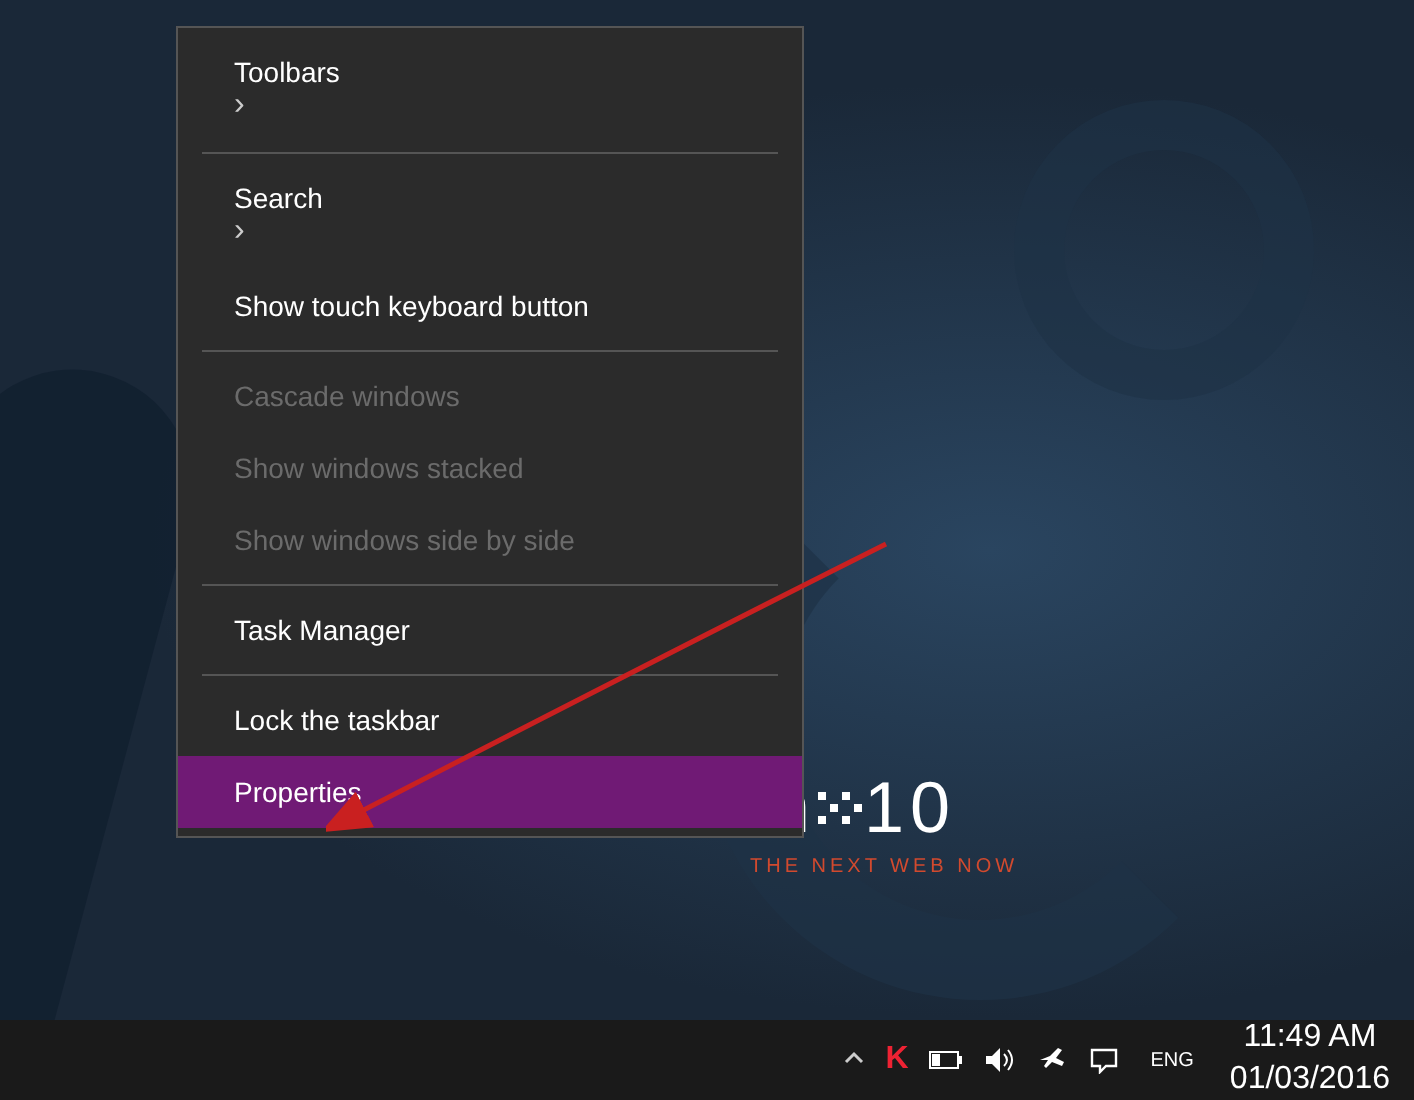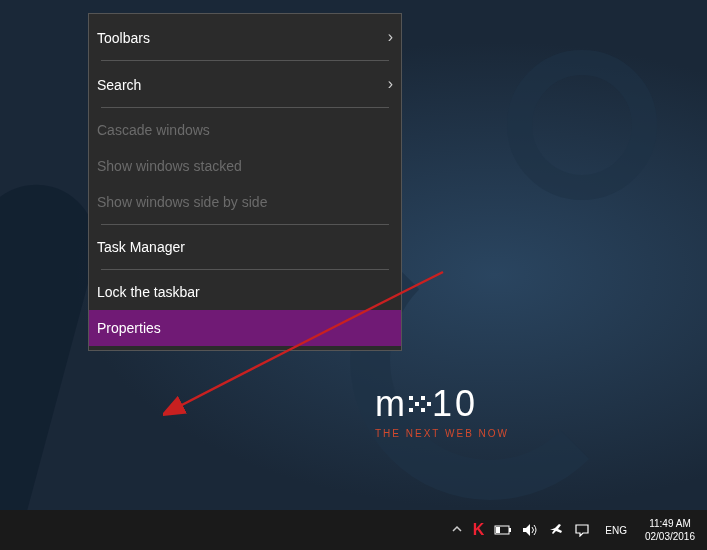--- a/index.html
+++ b/index.html
@@ -93,25 +93,26 @@
       left: 88px;
       width: 314px;
       background: #2b2b2b;
       border: 1px solid #555;
       z-index: 10;
       font-size: 14px;
       color: #fff;
       padding: 4px 0;
     }
     .menu-item {
-      padding: 10px 8px;
+      padding: 10px 28px;
       display: flex;
       justify-content: space-between;
-      align-items: flex-end;
+      align-items: flex-start;
       cursor: default;
+      flex-direction: column;
     }
     .menu-item.highlighted {
       background: #701a75;
     }
     .menu-item.disabled {
       color: #6b6b6b;
     }
     .chevron {
       font-size: 16px;
       color: #ccc;
@@ -161,21 +162,21 @@
       position: relative;
     }
     .lang {
       padding: 0 10px;
       font-size: 10px;
     }
     .clock {
       text-align: center;
       line-height: 1.3;
       padding: 0 4px 0 8px;
-      font-size: 10px;
+      font-size: 16px;
     }
   </style>
 </head>
 <body>
 
 <div class="desktop-bg">
   <div class="bg-swirl swirl1"></div>
   <div class="bg-swirl swirl2"></div>
   <div class="bg-swirl swirl3"></div>
 </div>
@@ -204,20 +205,23 @@
 
 <div class="context-menu">
   <div class="menu-item">
     <span>Toolbars</span>
     <span class="chevron">›</span>
   </div>
   <div class="separator"></div>
   <div class="menu-item">
     <span>Search</span>
     <span class="chevron">›</span>
+  </div>
+  <div class="menu-item">
+    <span>Show touch keyboard button</span>
   </div>
   <div class="separator"></div>
   <div class="menu-item disabled">
     <span>Cascade windows</span>
   </div>
   <div class="menu-item disabled">
     <span>Show windows stacked</span>
   </div>
   <div class="menu-item disabled">
     <span>Show windows side by side</span>
@@ -271,15 +275,15 @@
       </svg>
   </span>
   <span class="tray-icon">
     <svg width="16" height="14" viewBox="0 0 16 14">
         <path d="M2 2 L14 2 L14 10 L9 10 L6 13 L6 10 L2 10 Z" stroke="#fff" fill="none" stroke-width="1.2"></path>
       </svg>
   </span>
   <span class="lang">ENG</span>
   <div class="clock">
     <div>11:49 AM</div>
-    <div>02/03/2016</div>
+    <div>01/03/2016</div>
   </div>
 </div>
 
 </body></html>

